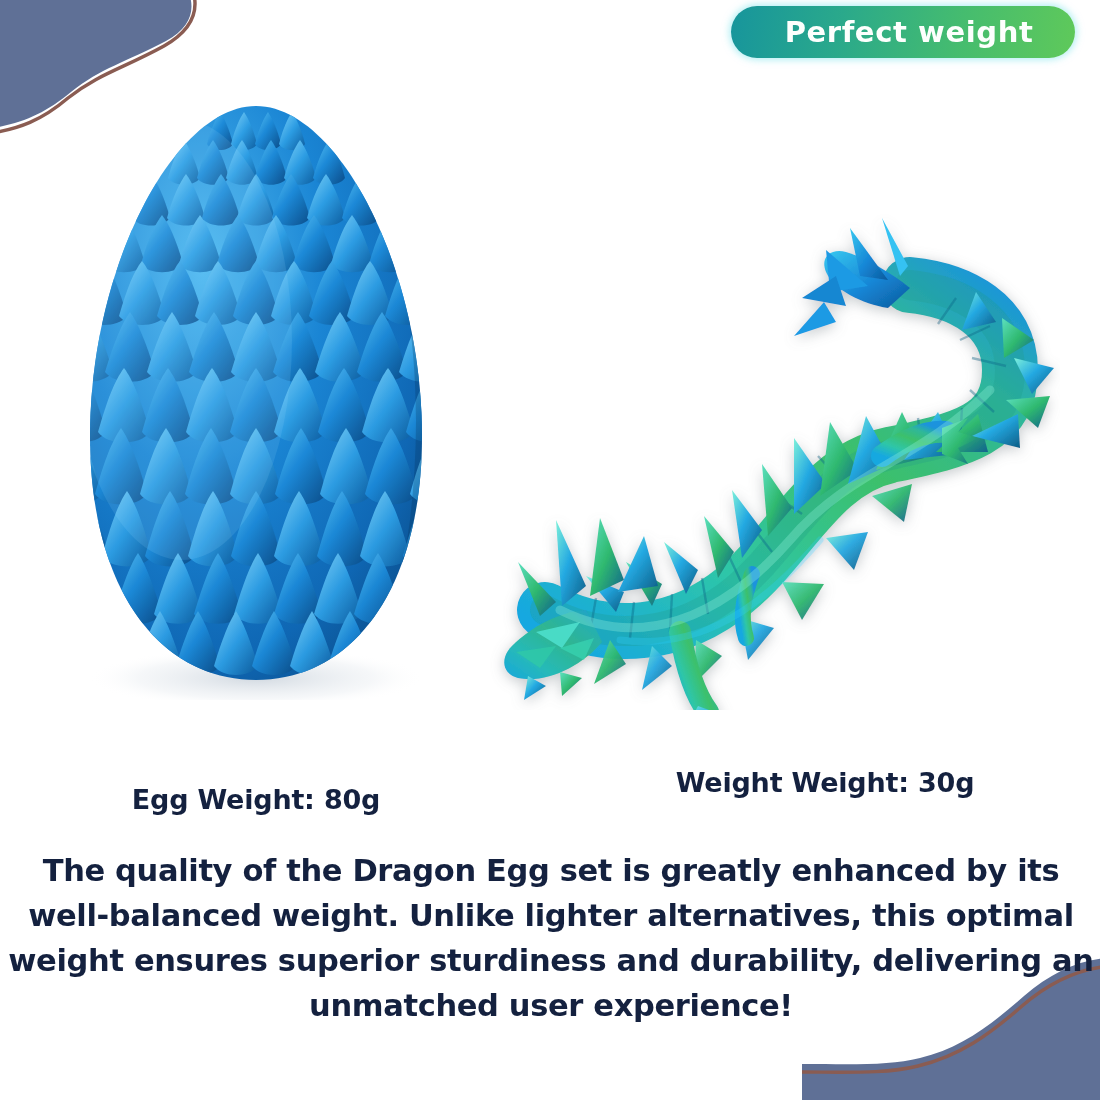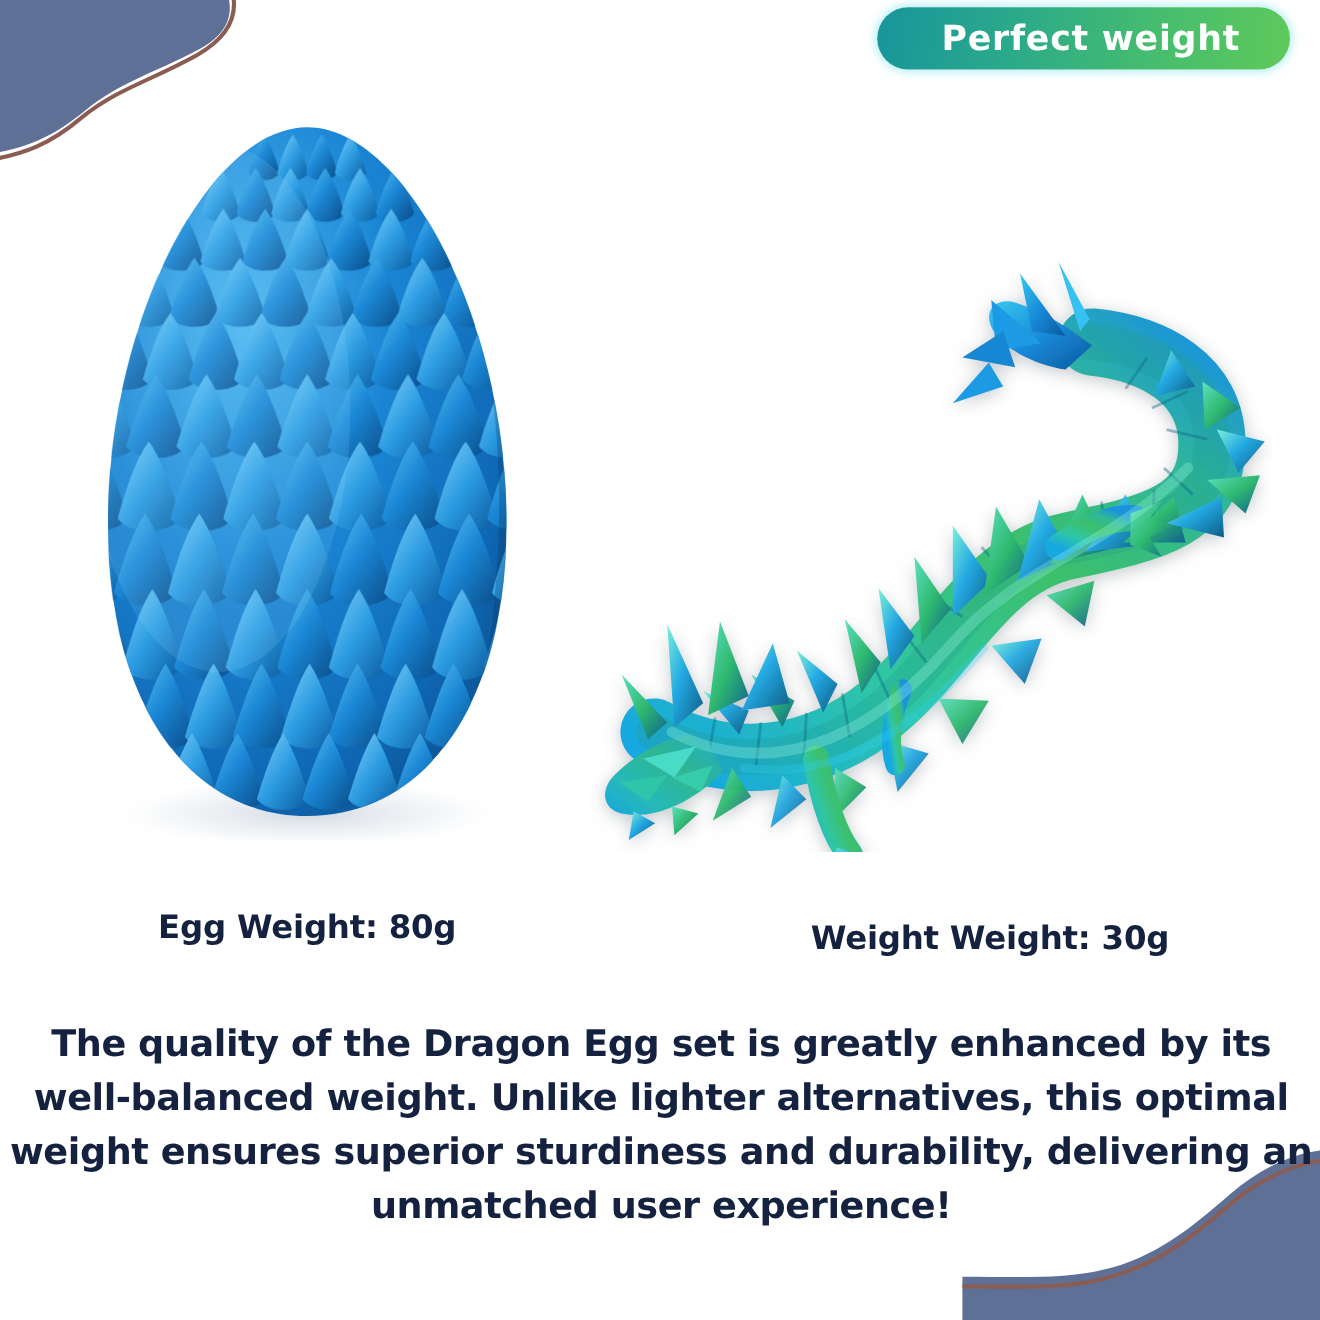--- a/index.html
+++ b/index.html
@@ -59,21 +59,21 @@
   
   .caption {
     position:absolute;
     font-family:"DejaVu Sans", sans-serif;
     font-weight:700;
     font-size:27px;
     color:#14213f;
     white-space:nowrap;
     letter-spacing:-0.2px;
   }
-  #caption-egg    { left:0px;   top:758px; width:512px; text-align:center; }
+  #caption-egg    { left:0px;   top:784px; width:512px; text-align:center; }
   #caption-dragon { left:565px; top:767px; width:520px; text-align:center; }
 
   
   #description {
     position:absolute;
     left:8px; top:848px;
     width:1086px;
     font-family:"DejaVu Sans", sans-serif;
     font-weight:700;
     font-size:30.5px;

